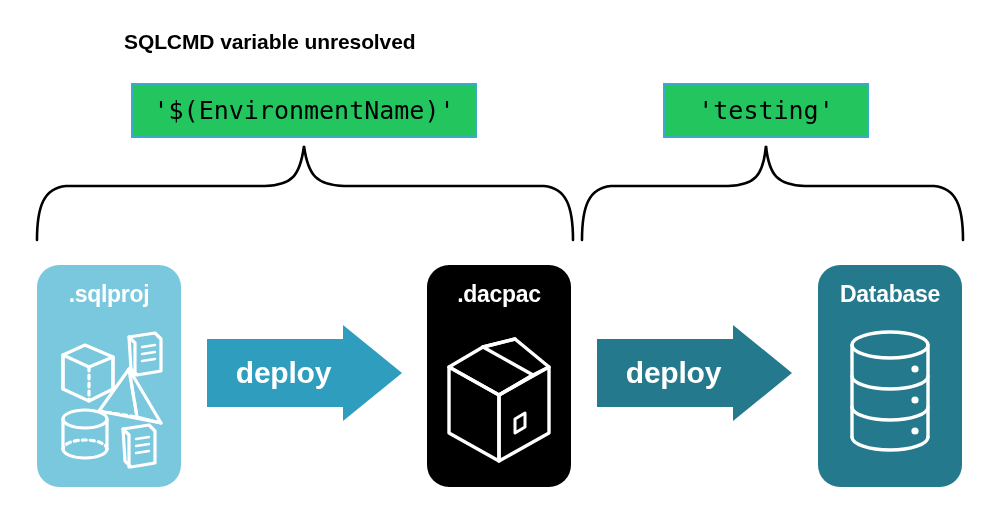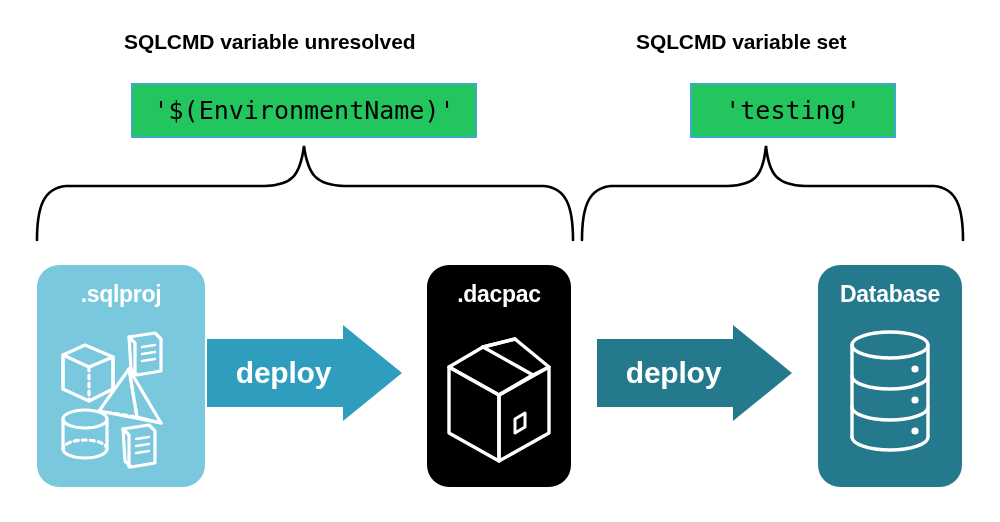--- a/index.html
+++ b/index.html
@@ -112,27 +112,26 @@
   }
   svg { display: block; }
 </style>
 </head>
 <body>
 
 <div id="stage">
 
   <div class="group-title abs" style="left:124px; top:30px; width:360px;">SQLCMD variable unresolved</div>
 
-  <div class="group-title abs" style="left:636px; top:30px; width:260px;">SQLCMD variable set</div>
 
   <div class="code-box abs" style="left:131px; top:83px; width:346px; height:55px;">
     <span class="code-text">'$(EnvironmentName)'</span>
   </div>
 
-  <div class="code-box abs" style="left:690px; top:83px; width:206px; height:55px;">
+  <div class="code-box abs" style="left:663px; top:83px; width:206px; height:55px;">
     <span class="code-text">'testing'</span>
   </div>
 
   <div id="braces-layer">
     <svg width="1000" height="110" viewBox="0 0 1000 110">
 
       <path d="M 37,100
                C 37,66 44,48 66,46
                L 265,46
                C 292,45 300,36 304,6
@@ -143,21 +142,21 @@
       <path d="M 582,100
                C 582,66 589,48 611,46
                L 728,46
                C 755,45 763,36 766,6
                C 769,36 778,45 805,46
                L 934,46
                C 956,48 963,66 963,100" fill="none" stroke="#000000" stroke-width="2.6" stroke-linecap="round"></path>
     </svg>
   </div>
 
-  <div class="node-box" style="left:37px; background:#7AC8DE;padding-left:24px;">
+  <div class="node-box" style="left:37px; background:#7AC8DE;">
     <div class="node-label">.sqlproj</div>
     <div class="node-art">
       <svg width="144" height="160" viewBox="0 0 144 160">
         <g fill="none" stroke="#ffffff" stroke-width="3.2" stroke-linecap="round" stroke-linejoin="round">
 
           <g>
             <path d="M 26,36 L 48,26 L 76,38 L 76,70 L 52,82 L 26,70 Z"></path>
             <path d="M 26,36 L 52,48 L 76,38"></path>
             <path d="M 52,48 L 52,82" stroke-dasharray="4 4"></path>
             <path d="M 26,36 L 26,70 M 76,38 L 76,70"></path>

